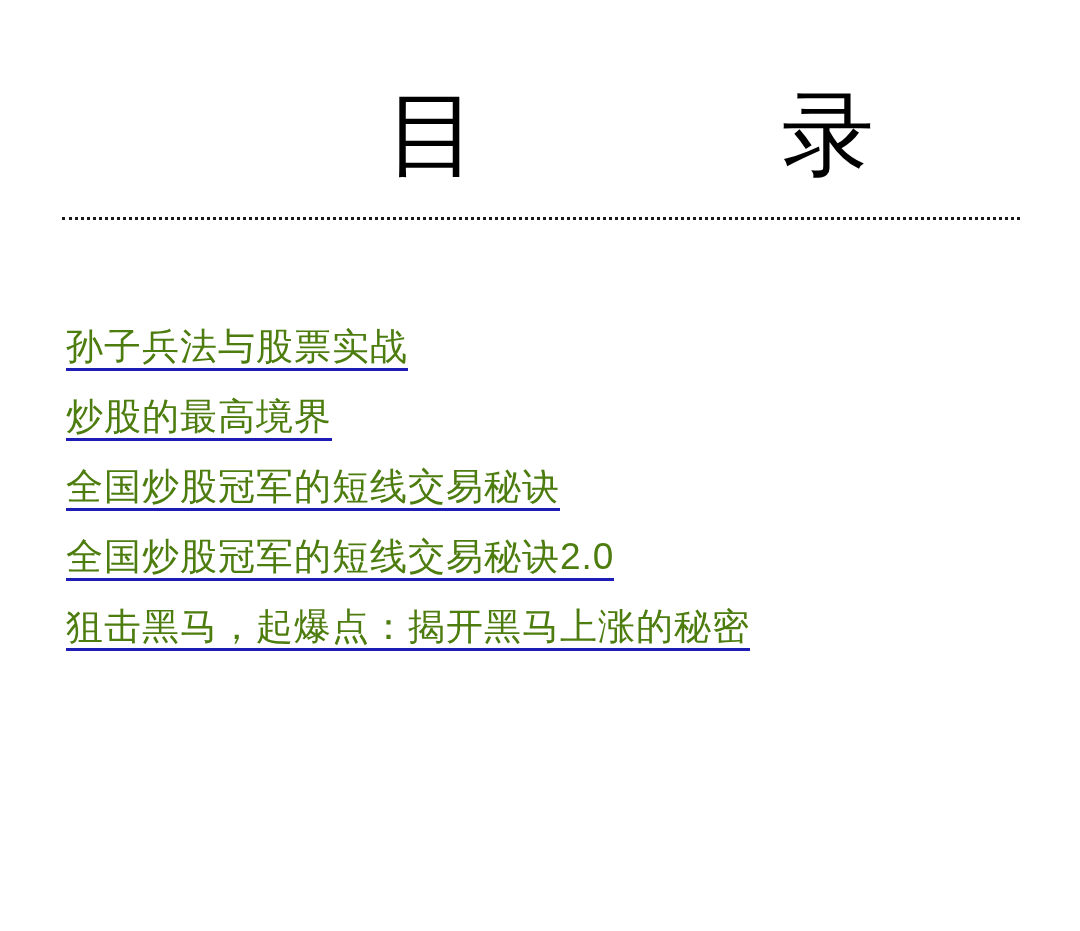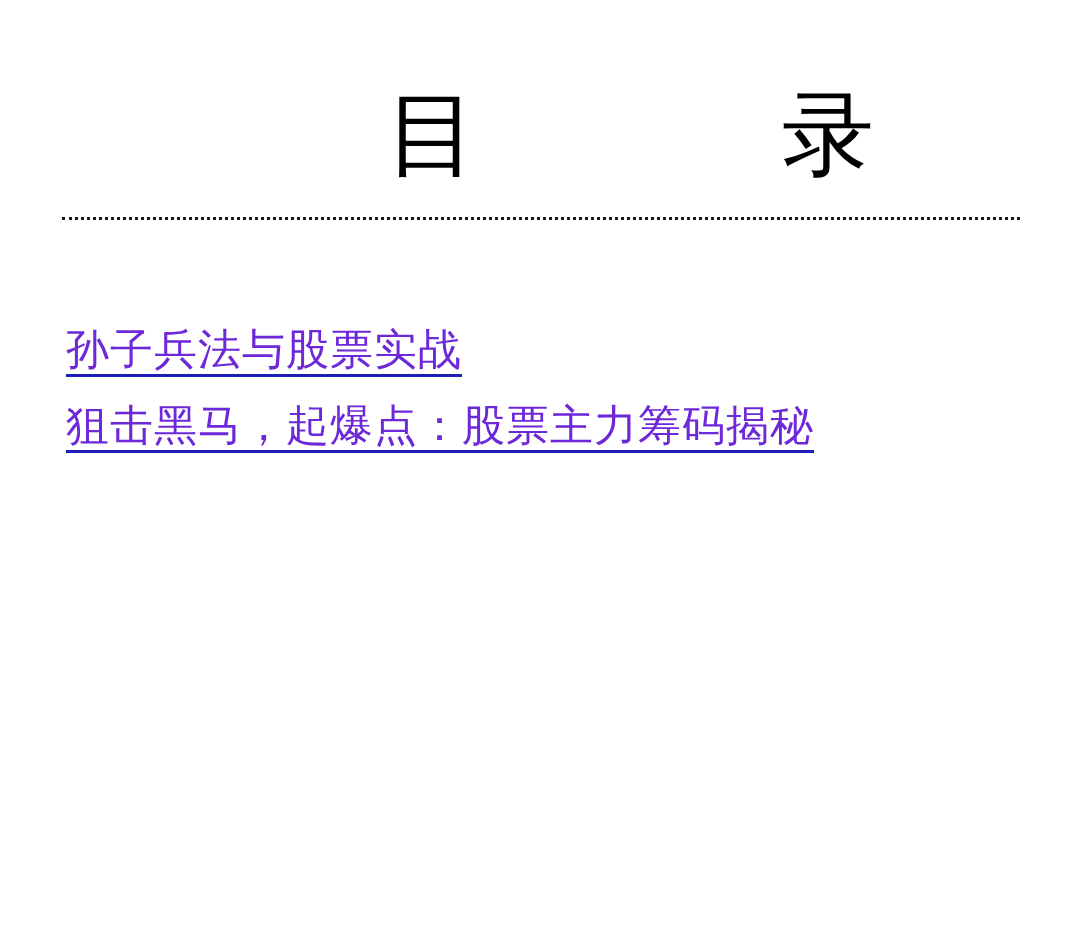--- a/index.html
+++ b/index.html
@@ -47,23 +47,23 @@
   }
   .toc {
     position: absolute;
     top: 283px;
     left: 66px;
     width: 960px;
   }
   .toc-item {
     display: block;
     font-family: Liberation Sans, sans-serif;
-    font-size: 43px;
+    font-size: 37px;
     line-height: 1.0;
-    color: #6d28d9;
+    color: #4d7c0f;
     text-decoration: none;
     margin-bottom: 27px;
     white-space: nowrap;
   }
   .toc-item .txt {
     display: inline-block;
     border-bottom: 3px solid #1d1db5;
     padding-bottom: 3px;
     letter-spacing: 1px;
   }
@@ -74,22 +74,25 @@
 <div class="slide">
 
   <div class="slide-title">目　　录</div>
 
   <div class="title-rule"></div>
 
   <div class="toc">
 
     <a class="toc-item" href="#"><span class="txt">孙子兵法与股票实战</span></a>
 
+    <a class="toc-item" href="#"><span class="txt">炒股的最高境界</span></a>
+
+    <a class="toc-item" href="#"><span class="txt">全国炒股冠军的短线交易秘诀</span></a>
 
 
 
+    <a class="toc-item" href="#"><span class="txt">全国炒股冠军的短线交易秘诀2.0</span></a>
 
-
-    <a class="toc-item" href="#"><span class="txt">狙击黑马，起爆点：股票主力筹码揭秘</span></a>
+    <a class="toc-item" href="#"><span class="txt">狙击黑马，起爆点：揭开黑马上涨的秘密</span></a>
 
   </div>
 
 </div>
 
 </body></html>

